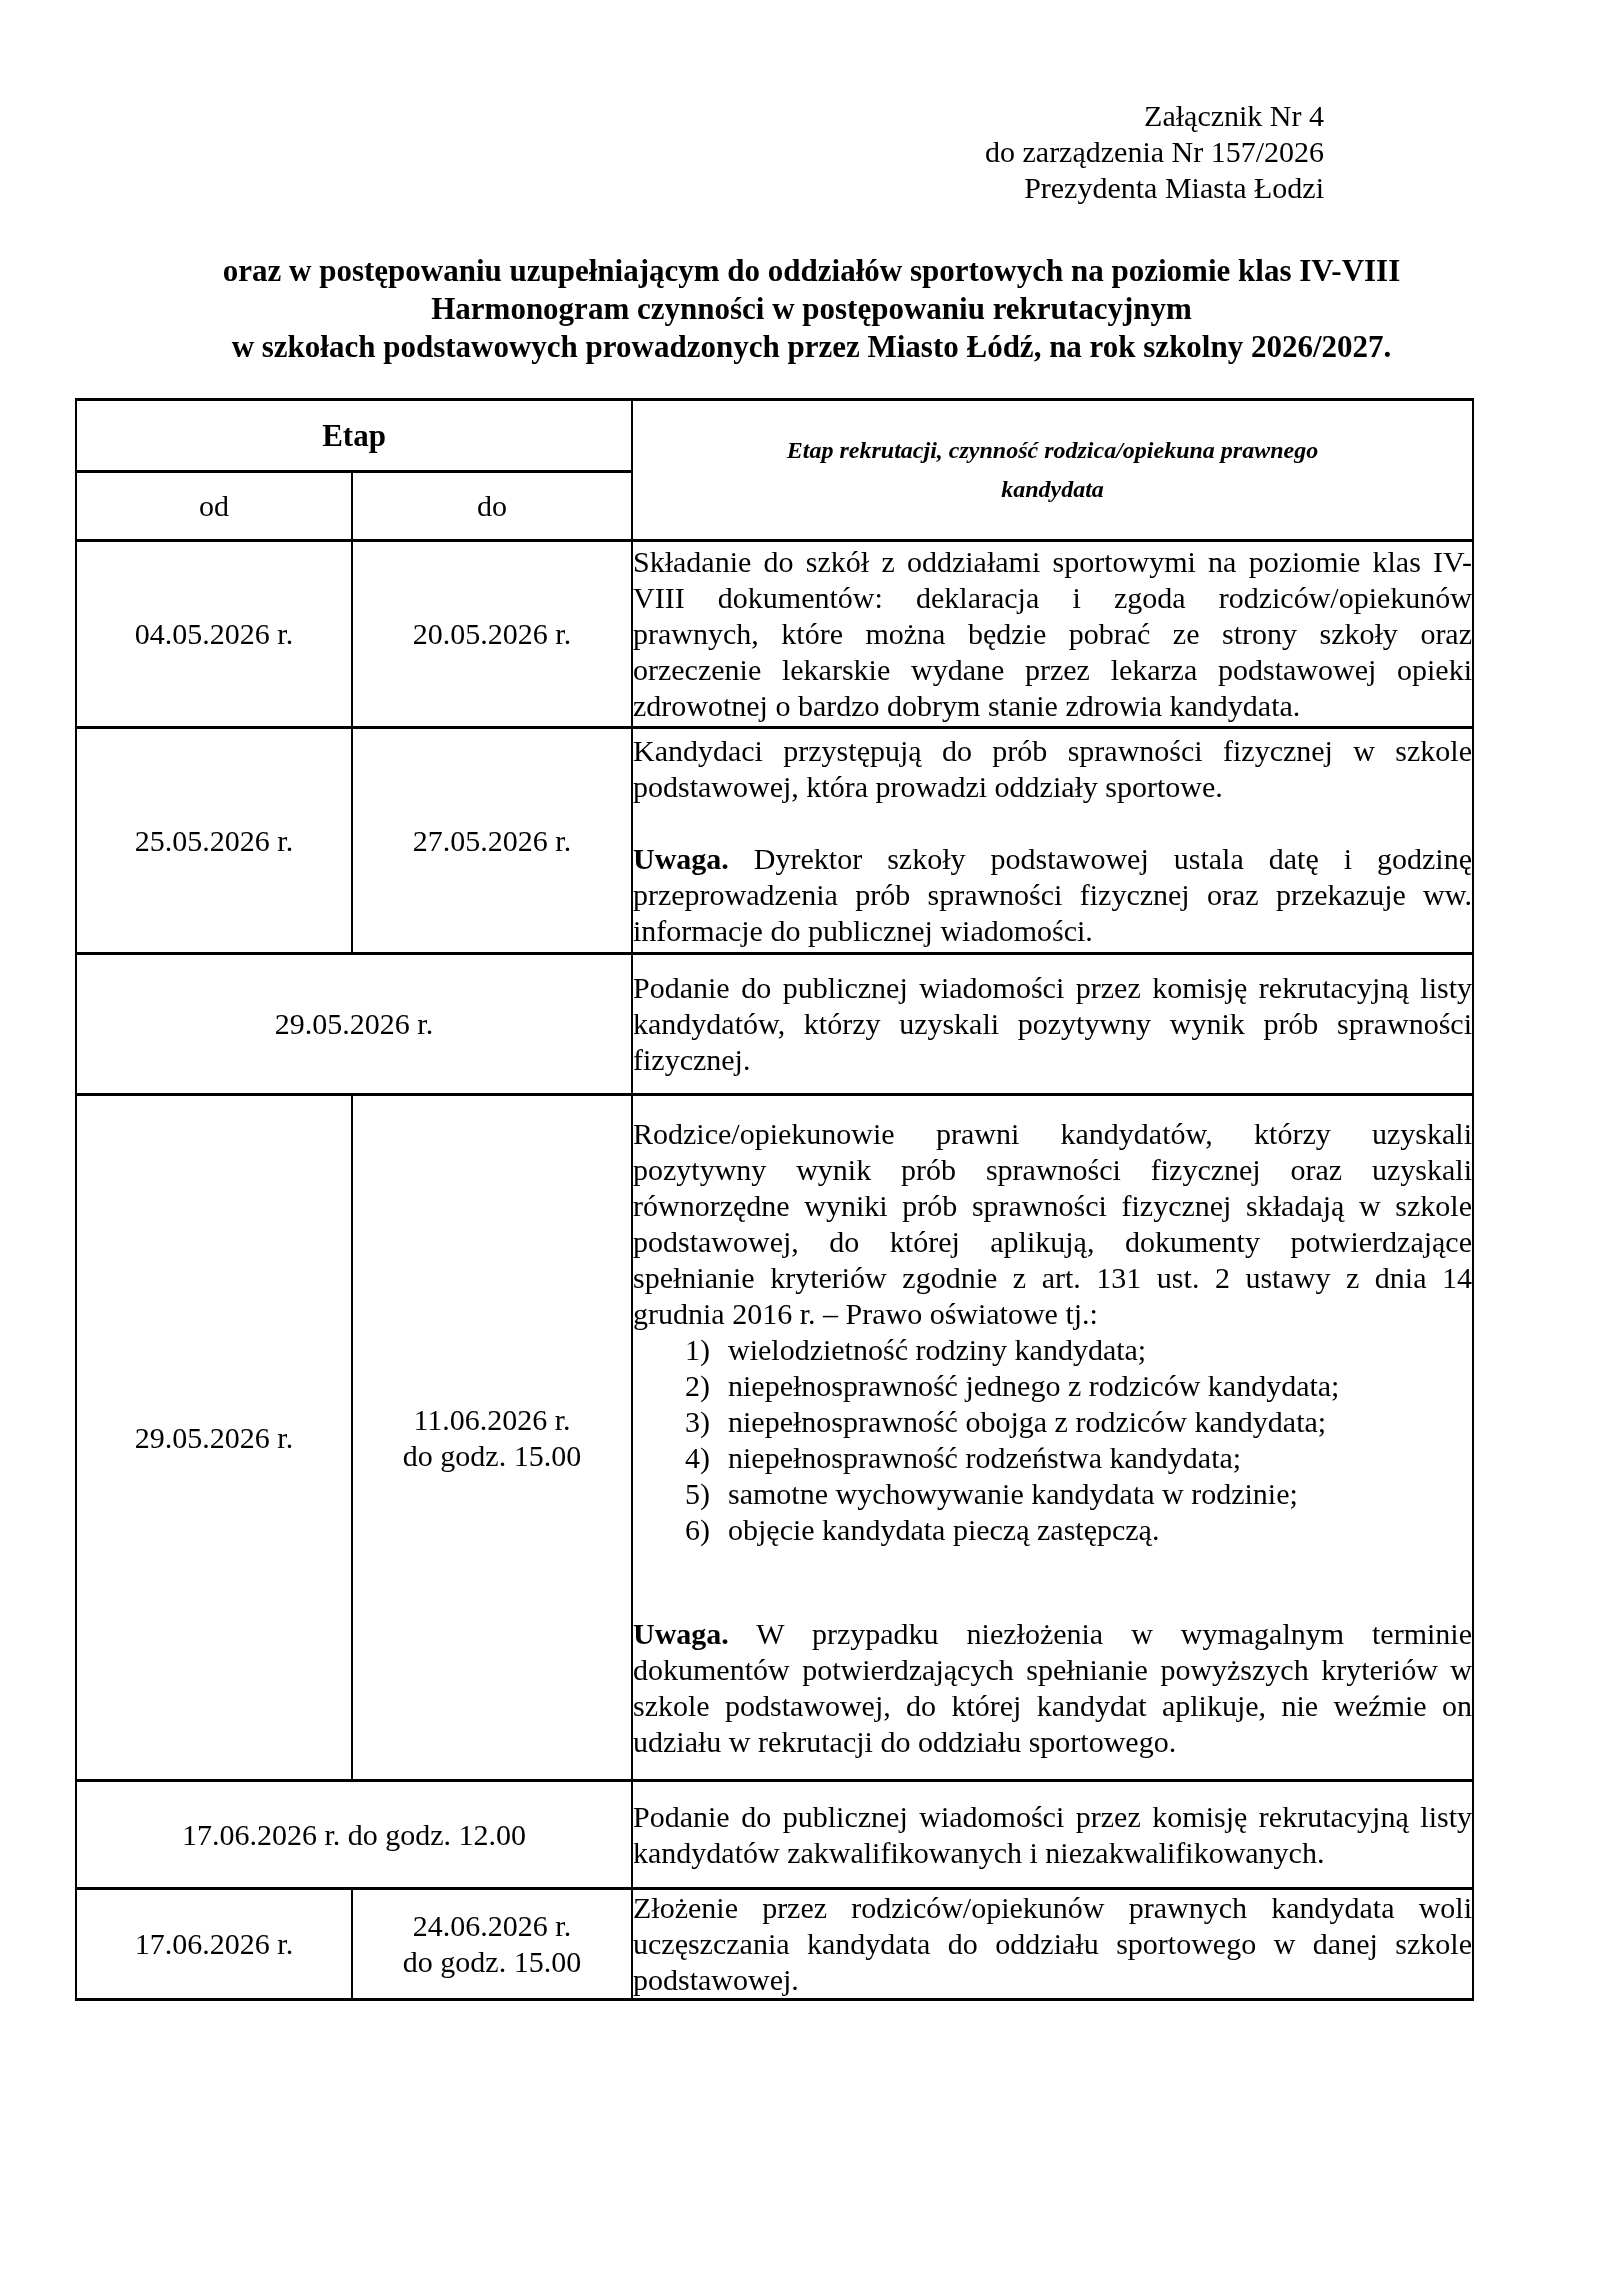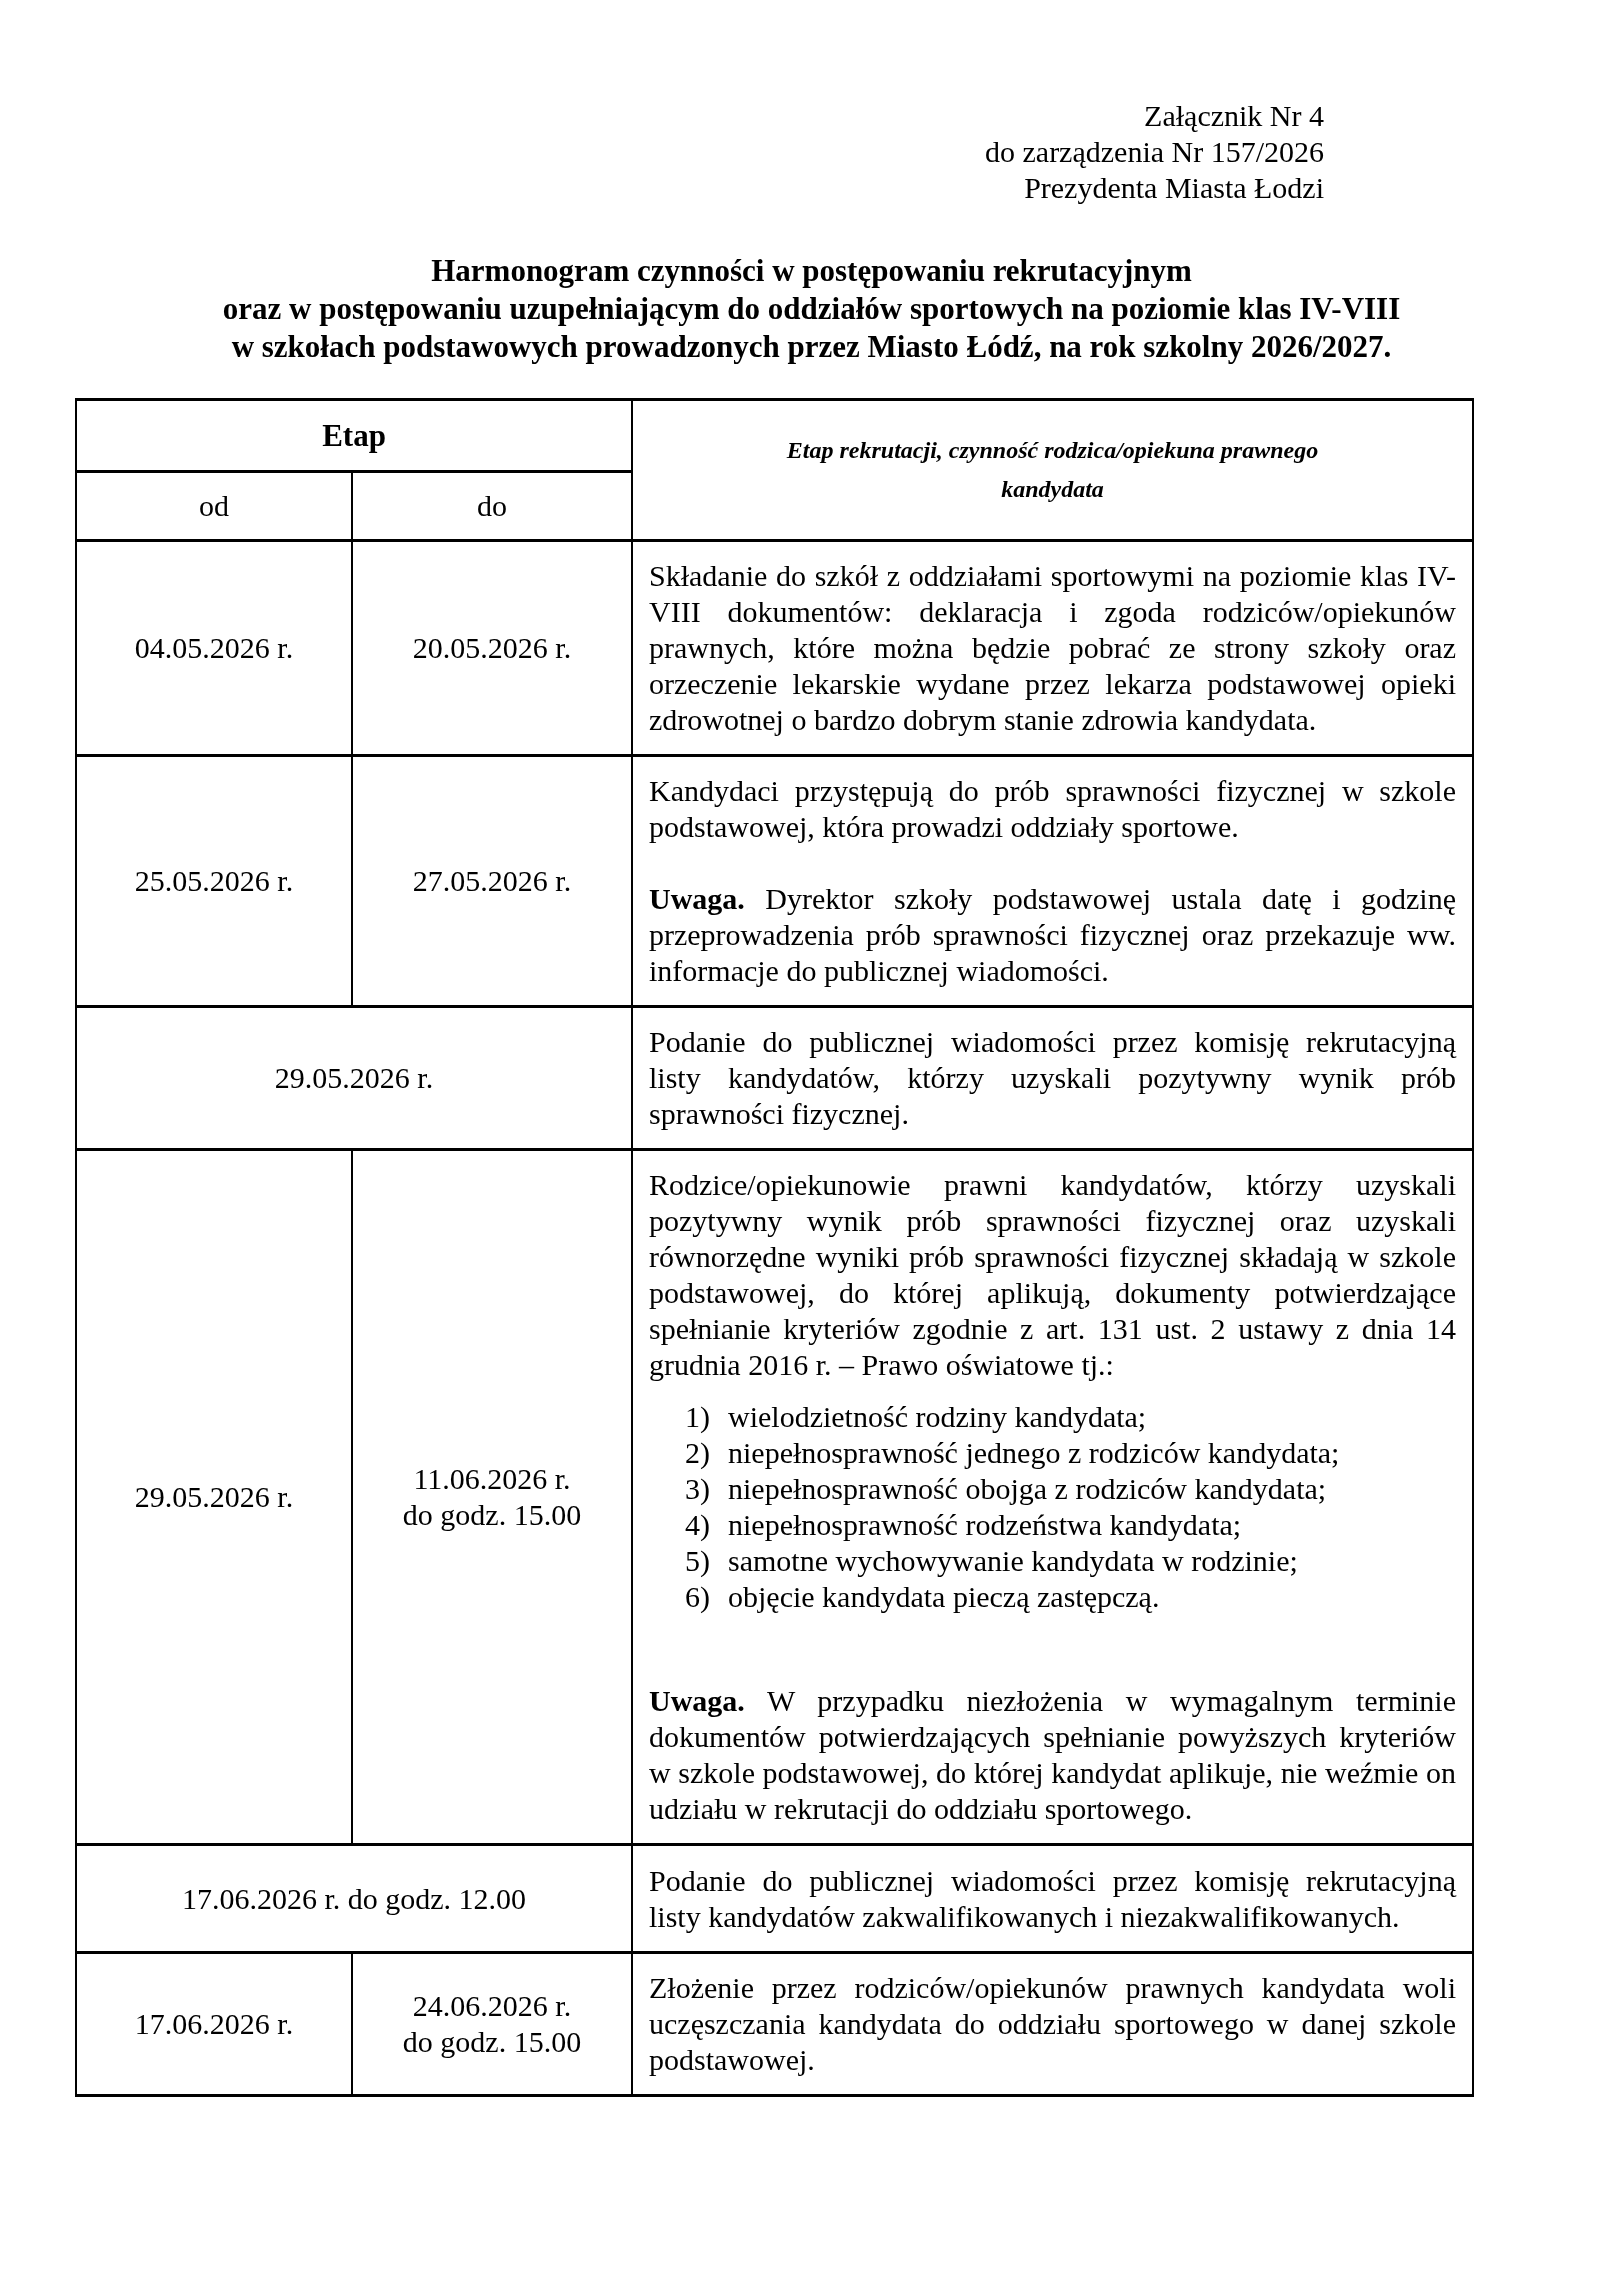--- a/index.html
+++ b/index.html
@@ -71,41 +71,41 @@
   tr.h2 { height: 69px; }
   tr.r0 { height: 187px; }
   tr.r1 { height: 226px; }
   tr.r2 { height: 141px; }
   tr.r3 { height: 686px; }
   tr.r4 { height: 108px; }
   tr.r5 { height: 111px; }
 
   td.date { text-align: center; line-height: 36px; padding: 0 6.5px; }
   td.etap { padding: 3.9px 14.4px; line-height: 36px; }
-  td.etap p { margin: 16px; text-align: justify; }
+  td.etap p { margin: 0; text-align: justify; }
   p.uw  { margin-top: 36px !important; }
   p.uw2 { margin-top: 68px !important; }
   .li { display: flex; margin-left: 52px; text-align: left; }
   .li .num { flex: 0 0 43px; }
   .li .txt { flex: 1 1 auto; }
 </style>
 </head>
 <body>
 
 <div class="page">
 
   <div class="note">
     <div>Załącznik Nr 4</div>
     <div>do zarządzenia Nr 157/2026</div>
     <div>Prezydenta Miasta Łodzi</div>
   </div>
 
   <div class="title">
+    <div>oraz w postępowaniu uzupełniającym do oddziałów sportowych na poziomie klas IV-VIII</div>
     <div>Harmonogram czynności w postępowaniu rekrutacyjnym</div>
-    <div>oraz w postępowaniu uzupełniającym do oddziałów sportowych na poziomie klas IV-VIII</div>
     <div>w szkołach podstawowych prowadzonych przez Miasto Łódź, na rok szkolny 2026/2027.</div>
   </div>
 
   <table class="sched">
     <colgroup>
         <col class="c1">
         <col class="c2">
         <col class="c3">
       </colgroup>
     <tbody>

